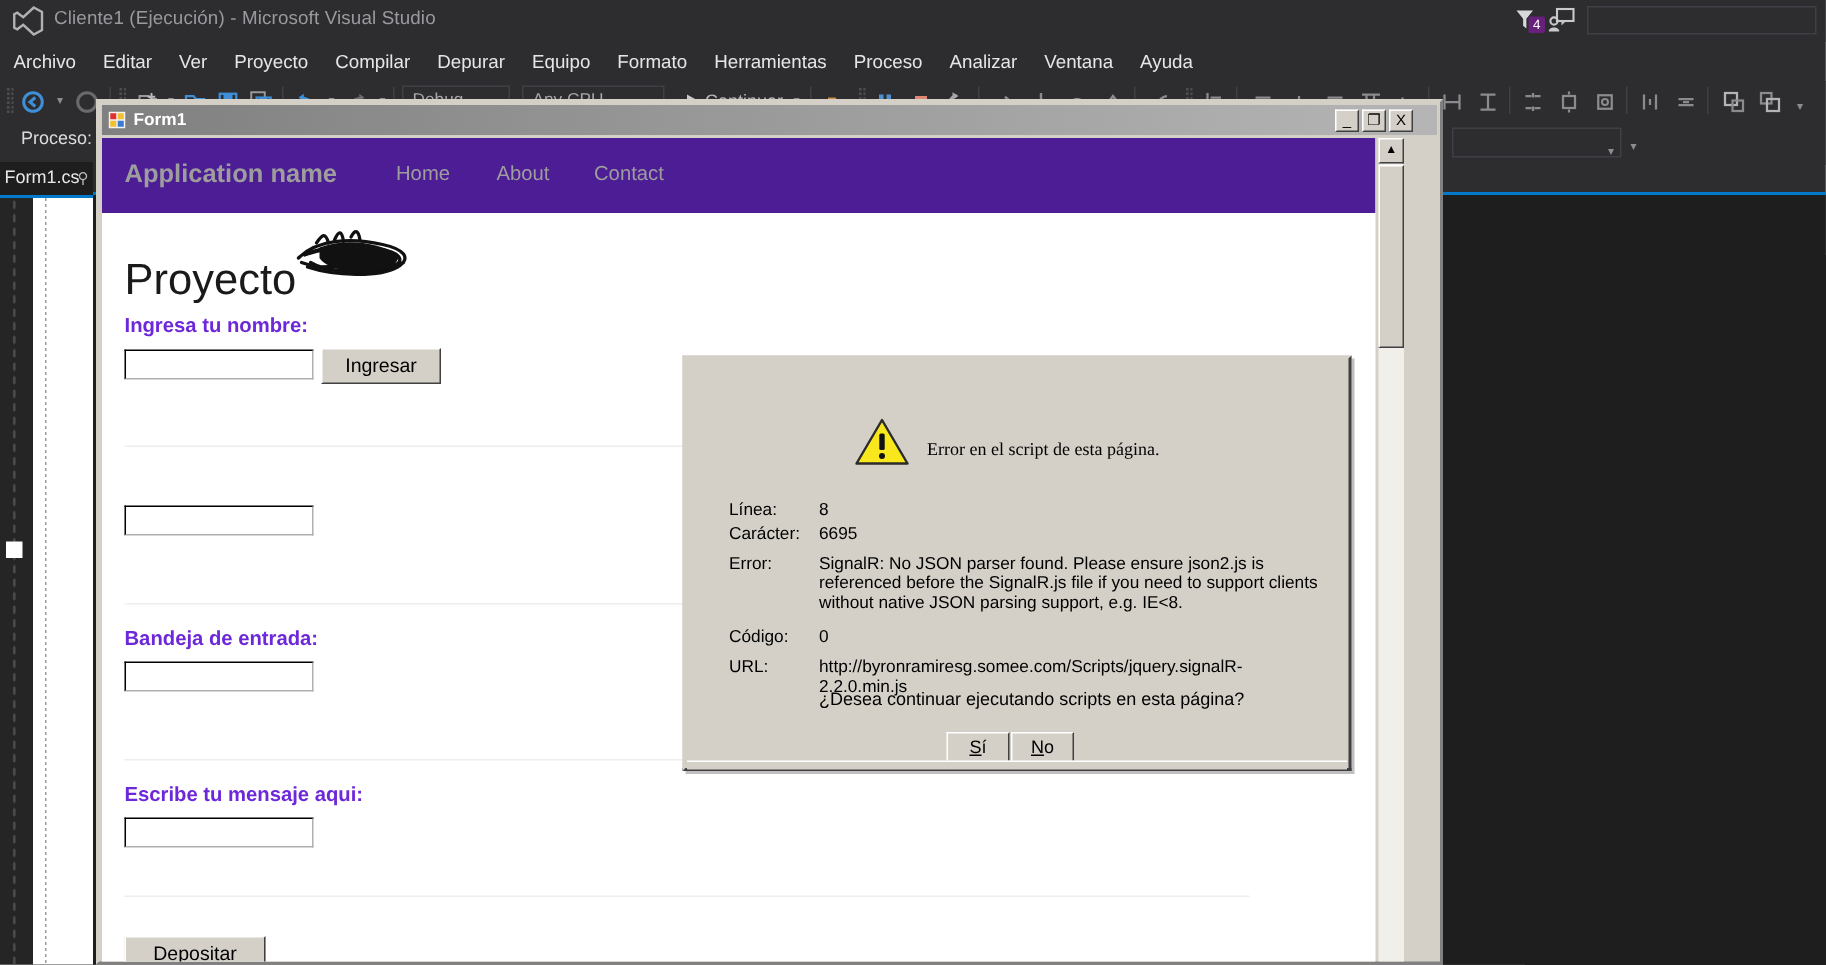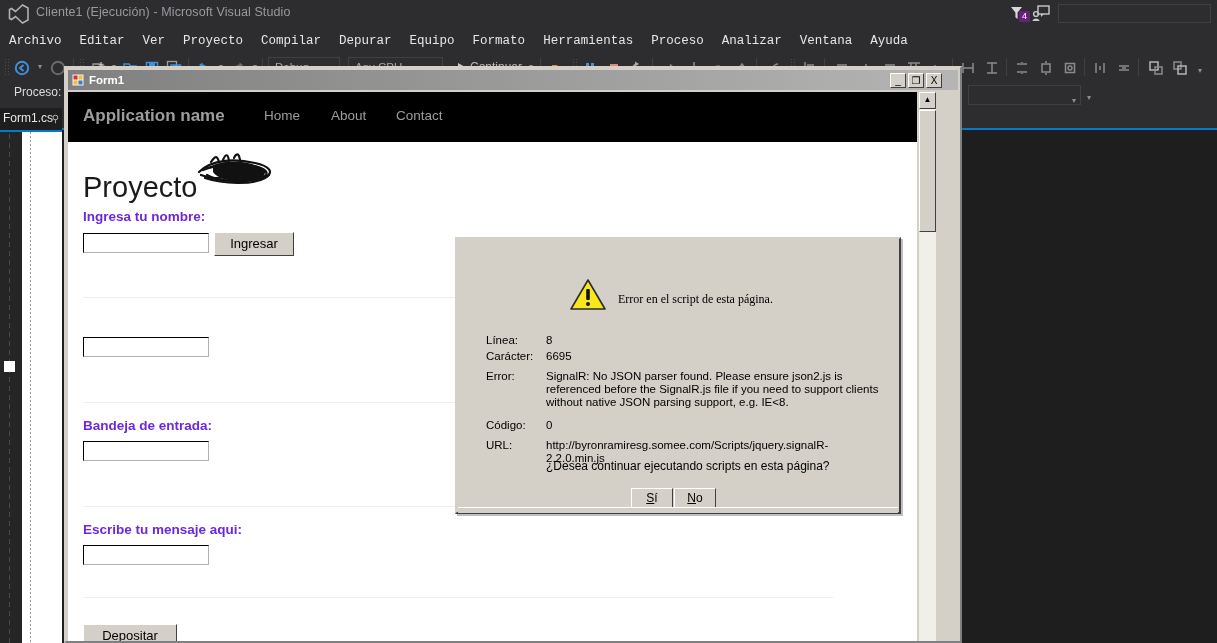--- a/index.html
+++ b/index.html
@@ -16,21 +16,21 @@
   #vs-logo{position:absolute;left:8px;top:4px;width:22px;height:20px;color:#b0b0b5;font-size:19px;line-height:20px;text-align:center;}
   #vs-title{position:absolute;left:36px;top:5px;font-size:12.5px;color:#999a9e;white-space:nowrap;letter-spacing:.1px;}
 
   #vs-qlaunch-wrap{position:absolute;right:6px;top:3px;display:flex;align-items:center;}
   #filter-icon{position:relative;width:20px;height:20px;margin-right:2px;}
   #filter-badge{position:absolute;left:11px;top:8px;background:#68217a;color:#fff;font-size:9px;line-height:11px;padding:0 3px;border-radius:1px;}
   #feedback-icon{width:22px;height:20px;margin-right:6px;color:#c9c9cc;}
   #qlaunch{width:153px;height:19px;background:#2d2d30;border:1px solid #3f3f46;color:#7e7e82;font-size:11.5px;padding:1px 0 0 6px;box-sizing:border-box;}
 
   
-  #vs-menubar{position:absolute;left:0;top:30px;height:22px;display:flex;align-items:center;font-family:Liberation Mono, monospace;}
+  #vs-menubar{position:absolute;left:0;top:30px;height:22px;display:flex;align-items:center;}
   .menu-item{color:#e6e6e8;font-size:12.5px;padding:2px 9px;white-space:nowrap;}
 
   
   #vs-toolbar{position:absolute;left:0;top:54px;width:1217px;height:26px;background:#2d2d30;}
   .tool-grip{position:absolute;width:5px;height:18px;top:4px;
     background-image:radial-gradient(#4c4c50 40%, transparent 41%);
     background-size:3px 3px;}
   .tool-btn{position:absolute;top:3px;width:20px;height:20px;color:#b8b8bb;font-size:13px;text-align:center;line-height:20px;}
   .tool-sep{position:absolute;top:4px;width:1px;height:18px;background:#3f3f46;}
   .tool-caret{position:absolute;top:9px;width:8px;height:8px;color:#8d8d90;font-size:8px;line-height:8px;text-align:center;}
@@ -64,21 +64,21 @@
   #form1-title{position:absolute;left:2px;top:2px;width:890px;height:20px;
      background:linear-gradient(to right,#808080,#b5b5b5);display:flex;align-items:center;}
   #form1-icon{width:14px;height:14px;margin-left:3px;margin-right:4px;position:relative;}
   #form1-title-text{color:#ffffff;font-size:11.5px;font-weight:bold;}
   .win-btn{position:absolute;top:3px;width:16px;height:15px;background:#d4d0c8;
      border:1px solid #ffffff;border-right-color:#404040;border-bottom-color:#404040;
      font-size:10px;line-height:13px;text-align:center;color:#000;box-sizing:border-box;}
 
   
   #web-area{position:absolute;left:2px;top:24px;width:849px;height:549px;background:#ffffff;overflow:hidden;}
-  #navbar{position:absolute;left:0;top:0;width:849px;height:50px;background:#000000;}
+  #navbar{position:absolute;left:0;top:0;width:849px;height:50px;background:#4c1d95;}
   #brand{position:absolute;left:15px;top:14px;color:#9d9d9d;font-size:17px;font-weight:bold;}
   .nav-link{position:absolute;top:16px;color:#9d9d9d;font-size:13.5px;}
 
   #page-h1{position:absolute;left:15px;top:60px;font-size:29px;color:#1a1a1a;font-weight:normal;}
   #scribble{position:absolute;left:125px;top:58px;width:90px;height:40px;}
   .field-label{position:absolute;font-size:13.5px;font-weight:bold;color:#6d28d9;}
   .text-input{position:absolute;width:126px;height:20px;background:#fff;
      border:1px solid #000;border-right-color:#b0b0b0;border-bottom-color:#b0b0b0;box-sizing:border-box;}
   .win-push{position:absolute;background:#d4d0c8;border:1px solid #fff;border-right-color:#404040;
      border-bottom-color:#404040;box-sizing:border-box;font-size:13px;color:#000;text-align:center;

